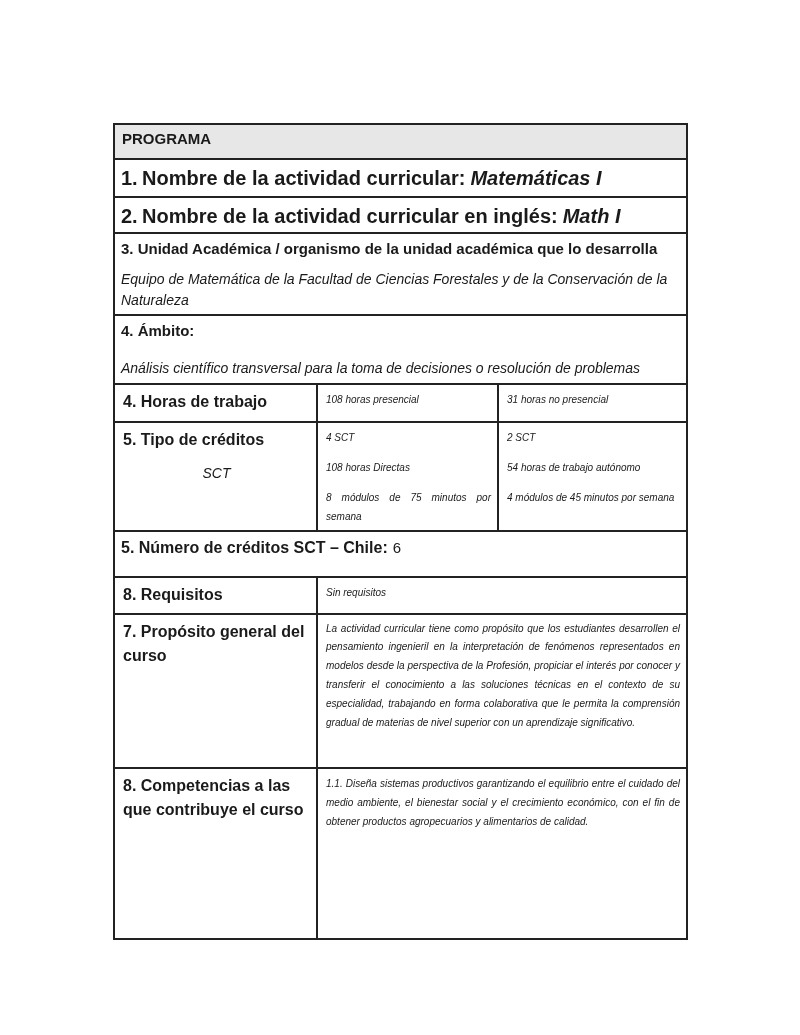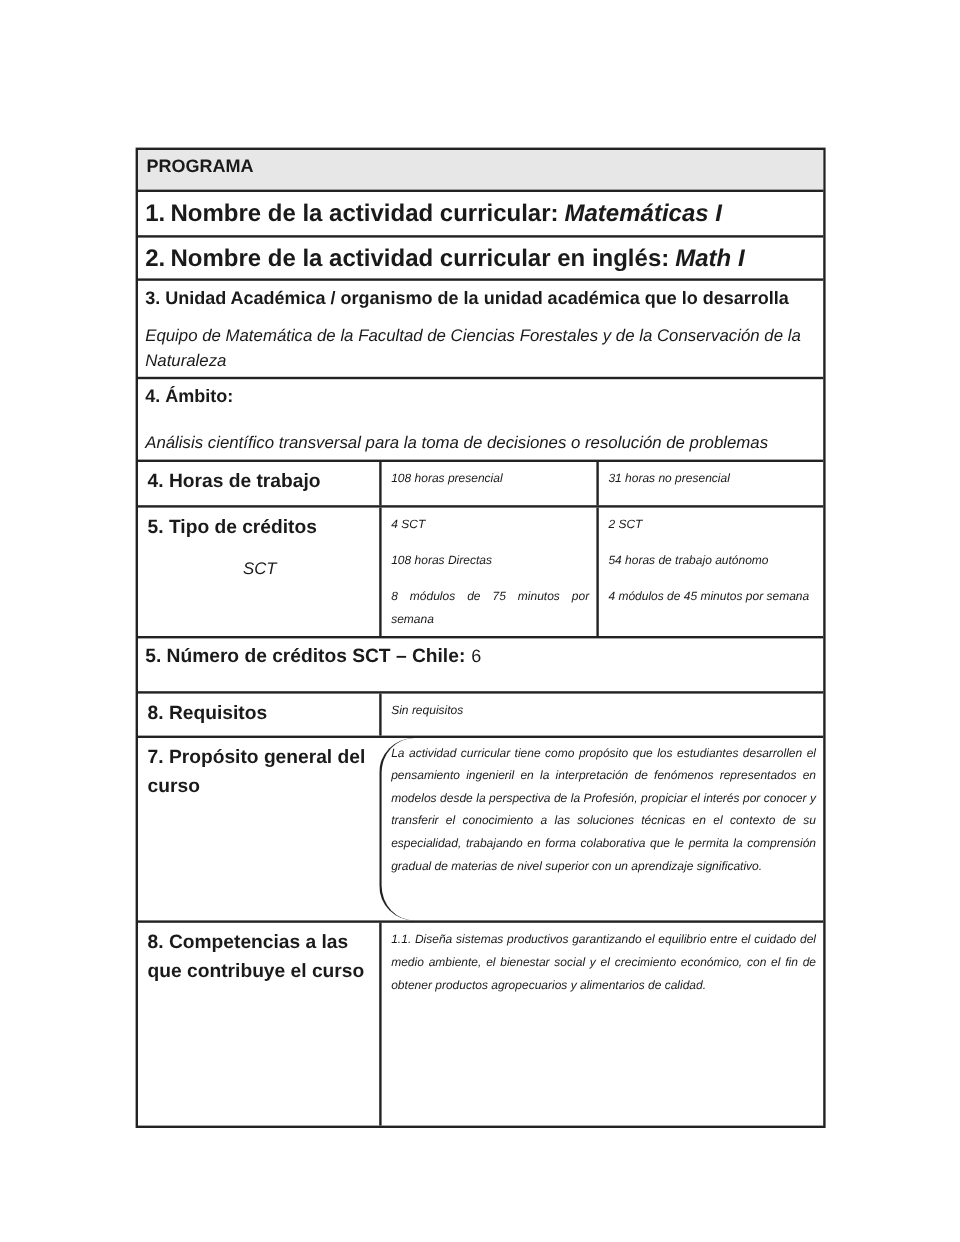--- a/index.html
+++ b/index.html
@@ -81,21 +81,21 @@
     text-align: center;
     margin-top: 9px;
   }
 
   .row-numcreditos { min-height: 46px; padding: 7px 8px 0 6px; font-size: 16px; }
   .row-numcreditos .lbl { font-weight: bold; }
   .row-numcreditos .val { font-weight: normal; font-size: 15px; }
 
   .row-requisitos { min-height: 37px; }
   .row-proposito { min-height: 154px; }
-  .row-proposito .italic-body { line-height: 18.9px; border-radius: 29px; }
+  .row-proposito .italic-body { line-height: 18.9px; }
   .row-competencias { min-height: 171px; }
   .row-competencias .stack p + p { margin-top: 18px; }
 
   .lbl-spc { margin-right: 5px; }
 </style>
 </head>
 <body>
 
 <div class="page">
   <div class="doc-table">

